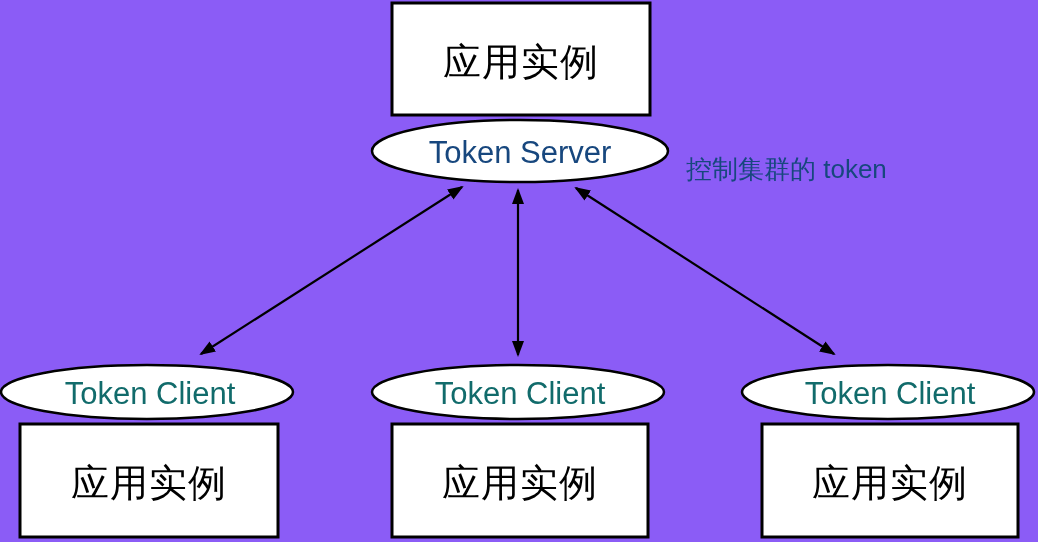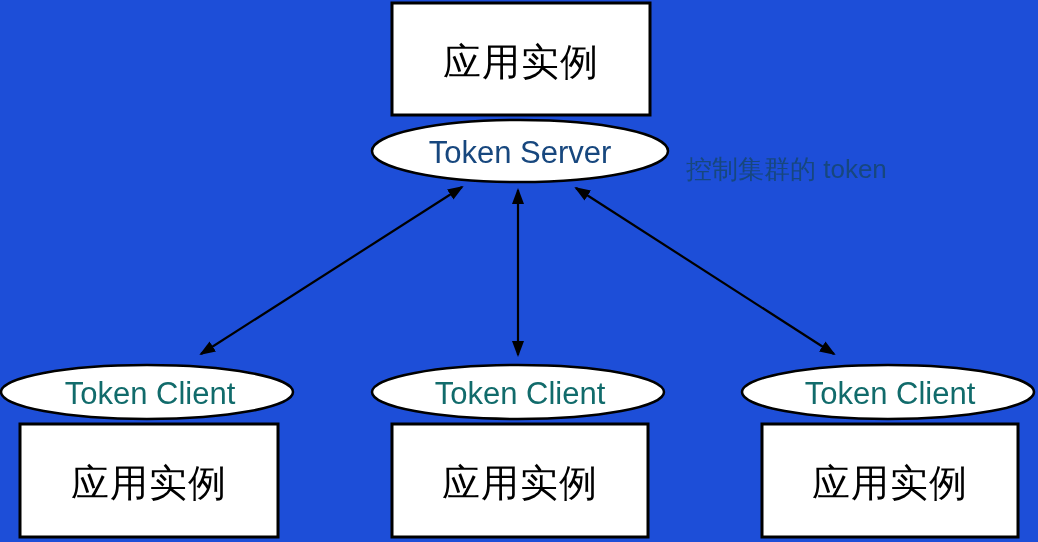--- a/index.html
+++ b/index.html
@@ -8,21 +8,21 @@
     background: #ffffff;
     width: 1038px;
     height: 542px;
     overflow: hidden;
     font-family: "Liberation Sans", "DejaVu Sans", sans-serif;
   }
   .canvas-wrap {
     position: relative;
     width: 1038px;
     height: 542px;
-    background: #1d4ed8;
+    background: #8b5cf6;
   }
   svg text {
     font-family: "Liberation Sans", "DejaVu Sans", sans-serif;
     user-select: none;
   }
   .box-label    { font-size: 38px; letter-spacing: 1px; }
   .node-label   { font-size: 31px; }
   .anno-label   { font-size: 26px; }
 </style>
 </head>

